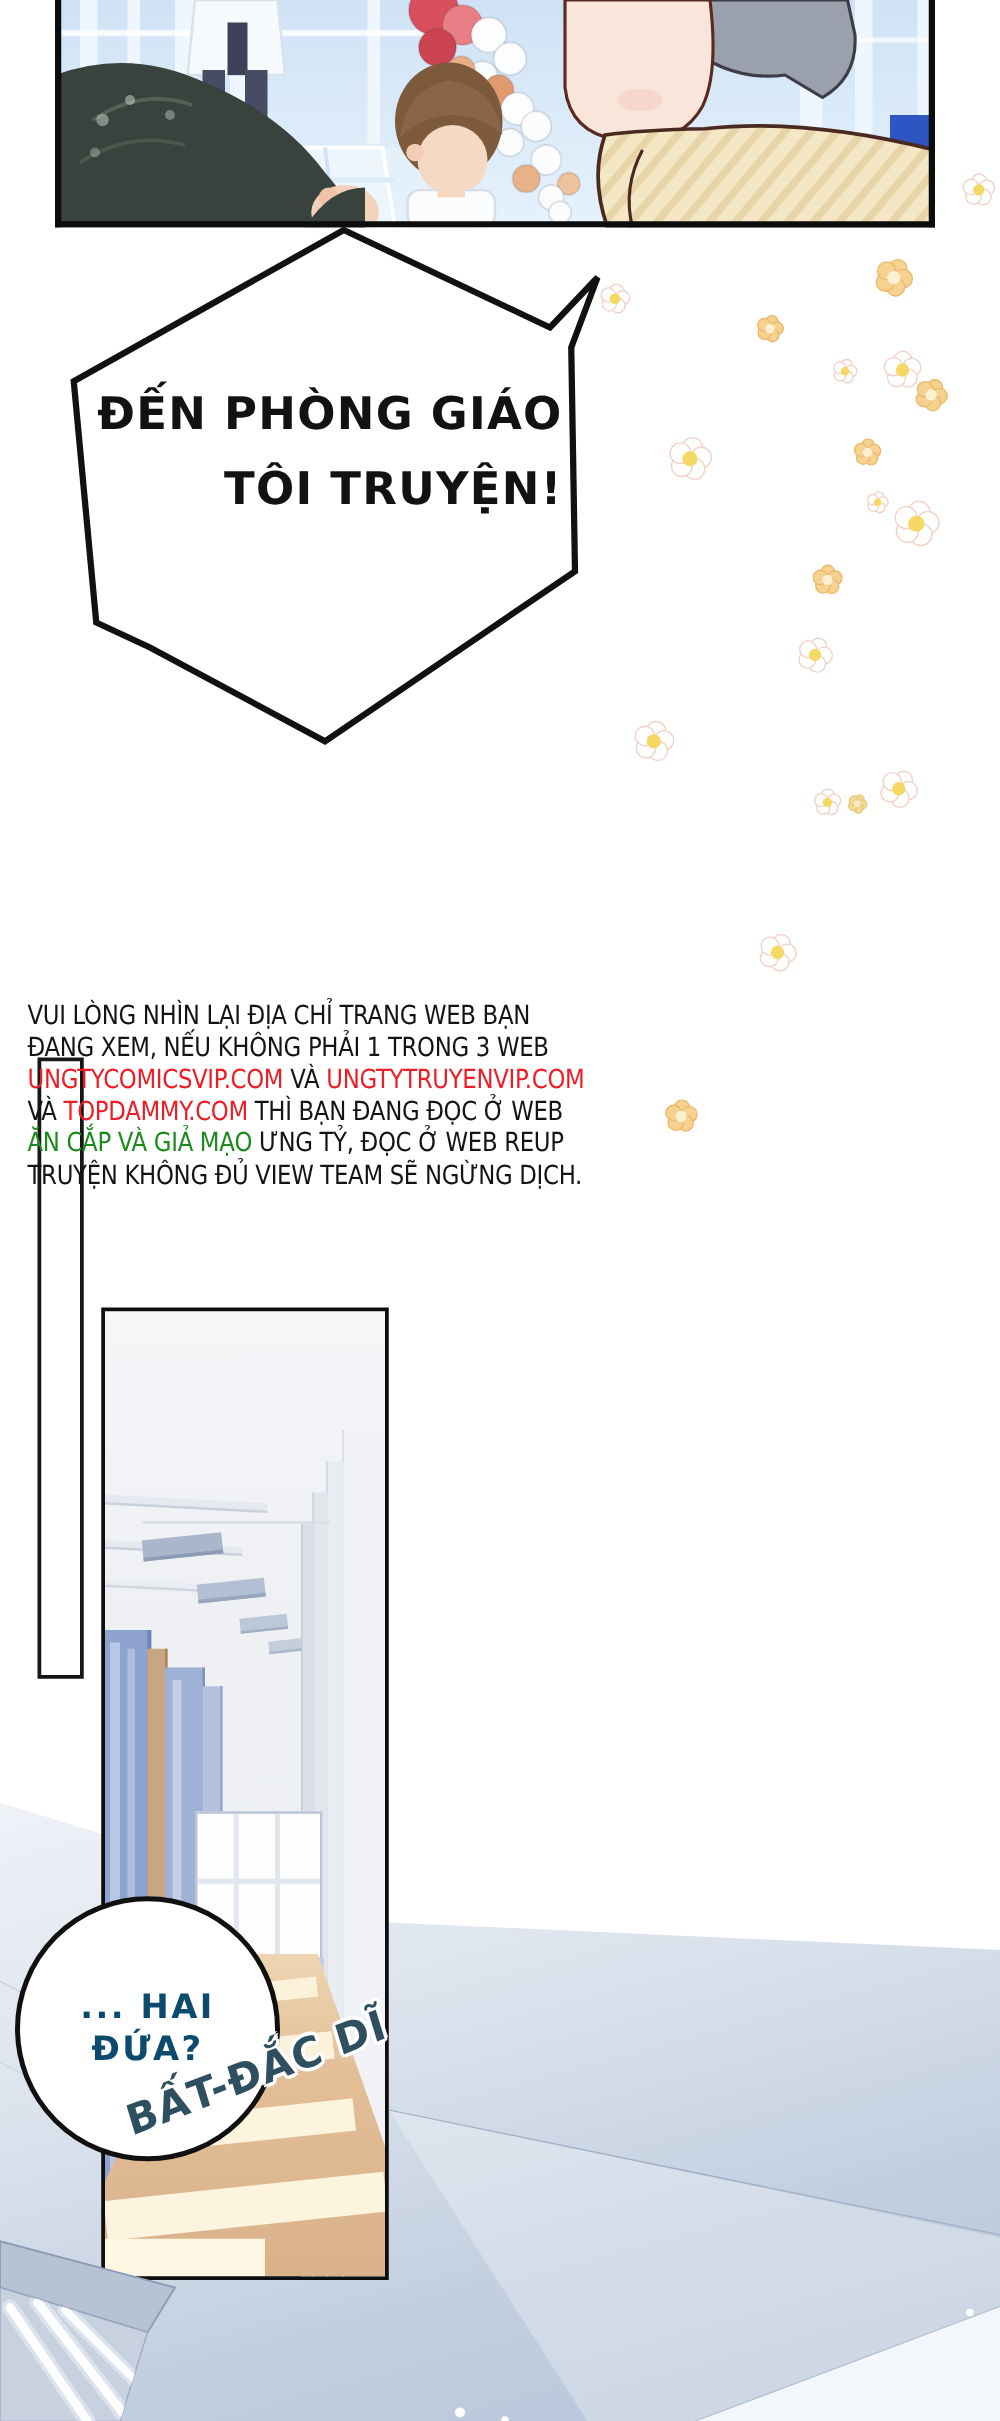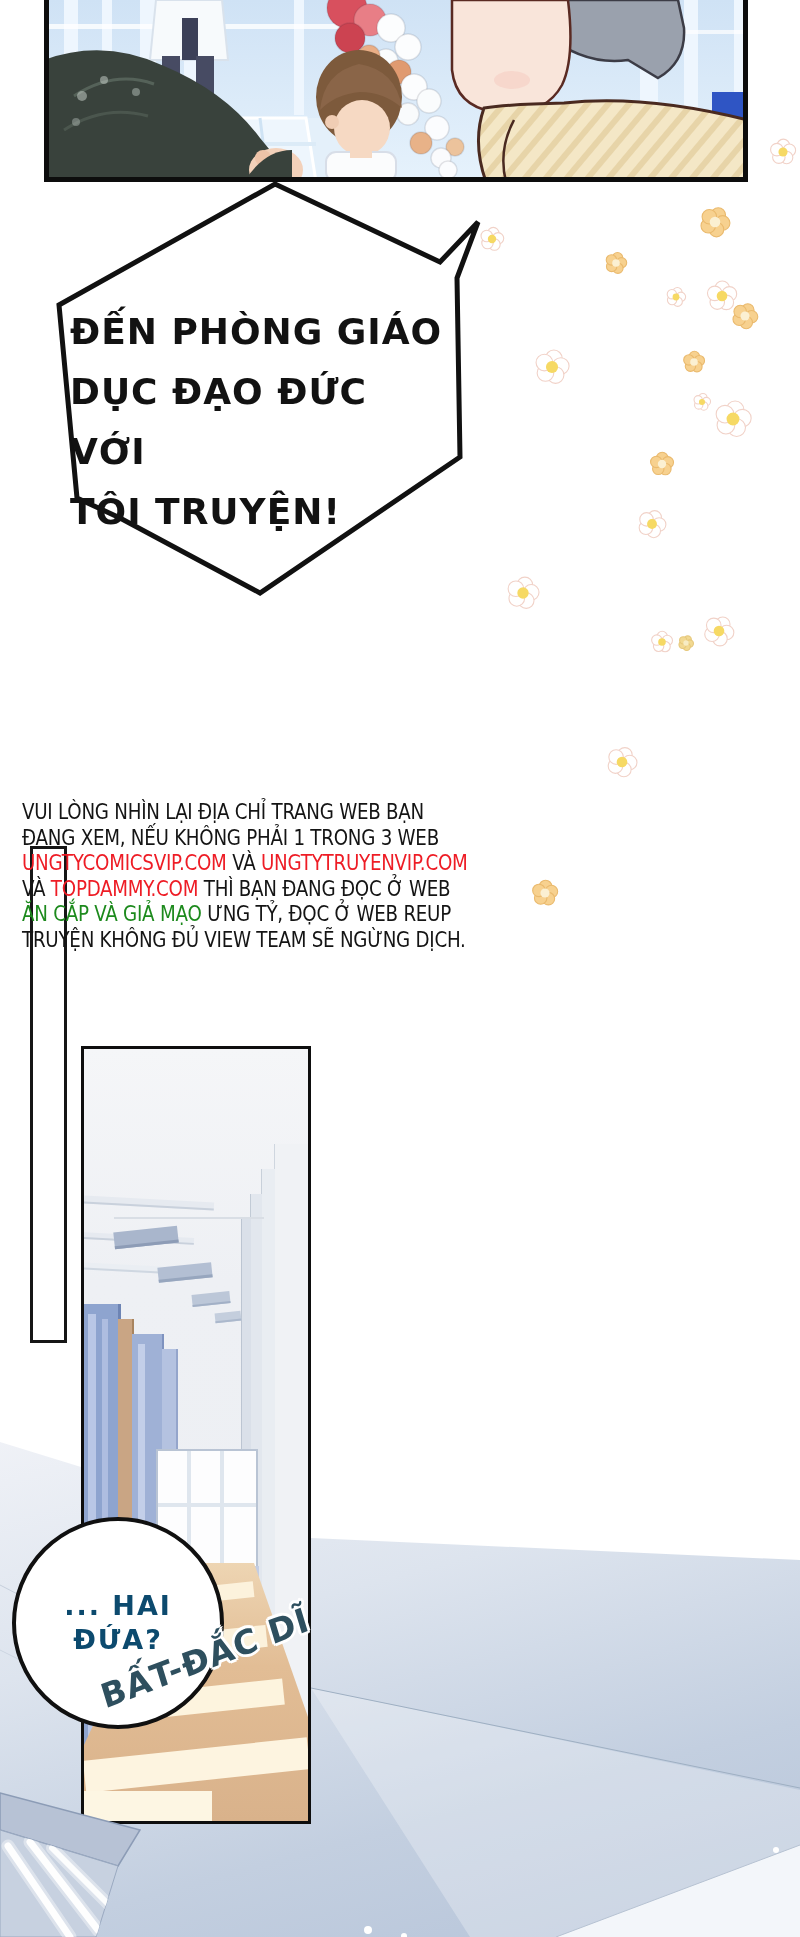--- a/index.html
+++ b/index.html
@@ -1,21 +1,21 @@
 <!DOCTYPE html>
 <html><head>
 <meta charset="utf-8">
 <style>
   html,body{margin:0;padding:0;background:#ffffff;}
   #page{position:relative;width:800px;height:1937px;margin:0 auto;background:#ffffff;overflow:hidden;
         font-family:"DejaVu Sans",sans-serif;}
   
   #top-panel{position:absolute;left:44px;top:0;width:704px;height:182px;z-index:10;}
   
-  #bubble-text{position:absolute;left:70px;top:302px;width:380px;z-index:40;text-align:left;
+  #bubble-text{position:absolute;left:70px;top:302px;width:380px;z-index:40;text-align:right;
     font-weight:bold;font-size:36px;line-height:60px;color:#121212;letter-spacing:1px;}
   
   #notice{position:absolute;left:22px;top:800px;width:460px;z-index:40;font-weight:normal;
     font-size:21px;line-height:25.6px;letter-spacing:-0.3px;color:#141414;}
   #notice .nline{white-space:nowrap;transform:scaleX(0.87);transform-origin:left center;}
   
   #thin-rect{position:absolute;left:30px;top:846px;width:37px;height:497px;border:3px solid #161616;
     background:transparent;box-sizing:border-box;z-index:5;}
   
   #wash{position:absolute;left:0;top:1430px;width:800px;height:507px;z-index:1;
@@ -407,21 +407,20 @@
     </g>
     <g id="dots-group">
         <circle cx="368" cy="1930" r="4" fill="#ffffff"></circle>
         <circle cx="404" cy="1936" r="3" fill="#ffffff"></circle>
         <circle cx="776" cy="1850" r="3" fill="#ffffff"></circle>
       </g>
   </svg>
 
   <div id="bubble-text" style="color: rgb(18, 18, 18);">
     <div>ĐẾN PHÒNG GIÁO</div>
-    <div>DỤC ĐẠO ĐỨC VỚI</div>
     <div>TÔI TRUYỆN!</div>
   </div>
 
   <div id="notice">
       <div class="nline"><span style="color: rgb(20, 20, 20);">VUI LÒNG NHÌN LẠI ĐỊA CHỈ TRANG WEB BẠN</span></div>
       <div class="nline"><span style="color: rgb(20, 20, 20);">ĐANG XEM, NẾU KHÔNG PHẢI 1 TRONG 3 WEB</span></div>
       <div class="nline"><span style="color: rgb(238, 28, 37);">UNGTYCOMICSVIP.COM</span><span style="color: rgb(20, 20, 20);"> VÀ </span><span style="color: rgb(238, 28, 37);">UNGTYTRUYENVIP.COM</span></div>
       <div class="nline"><span style="color: rgb(20, 20, 20);">VÀ </span><span style="color: rgb(238, 28, 37);">TOPDAMMY.COM</span><span style="color: rgb(20, 20, 20);"> THÌ BẠN ĐANG ĐỌC Ở WEB</span></div>
       <div class="nline"><span style="color: rgb(29, 138, 29);">ĂN CẮP VÀ GIẢ MẠO</span><span style="color: rgb(20, 20, 20);"> ƯNG TỶ, ĐỌC Ở WEB REUP</span></div>
       <div class="nline"><span style="color: rgb(20, 20, 20);">TRUYỆN KHÔNG ĐỦ VIEW TEAM SẼ NGỪNG DỊCH.</span></div>

